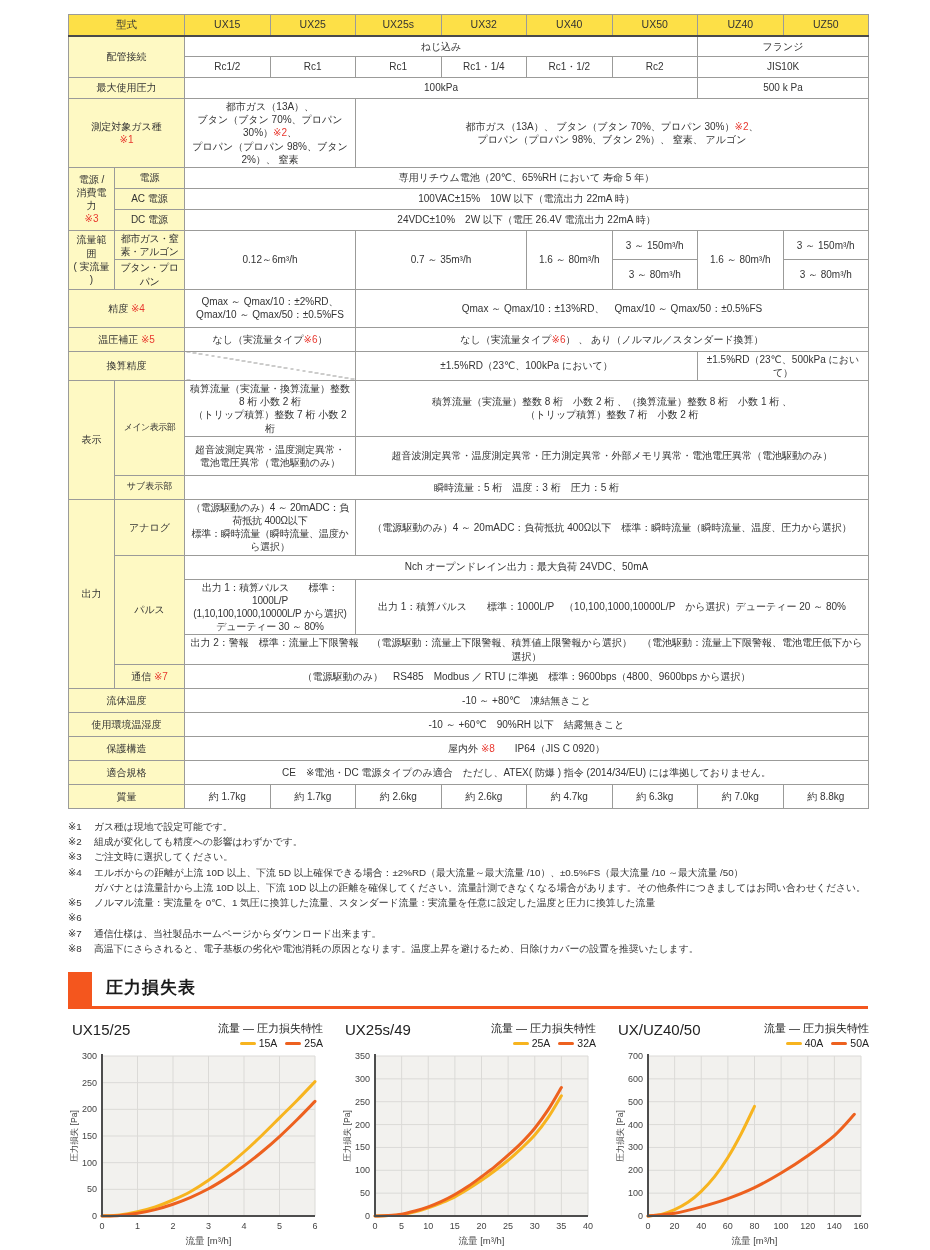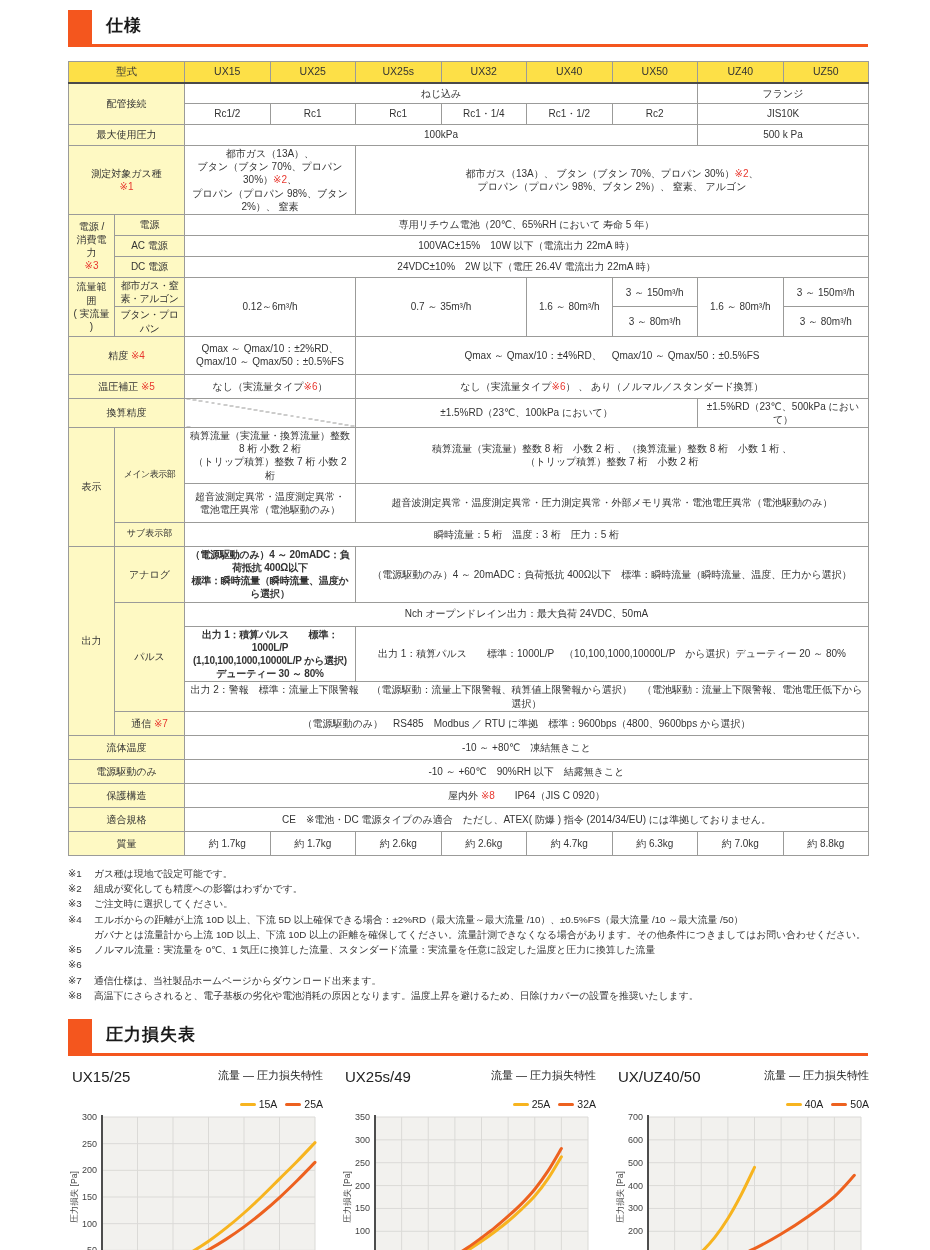--- a/index.html
+++ b/index.html
@@ -14,50 +14,46 @@
   .sec-sq{width:24px;height:34px;background:#f4561e;margin-right:14px;}
   .sec-title{font-size:17px;font-weight:bold;color:#1a1a1a;padding-bottom:7px;letter-spacing:1px;}
   
   table.spec{border-collapse:collapse;width:800px;table-layout:fixed;margin-top:14px;border:1.5px solid #555;}
   table.spec td{border:1px solid #9b9b99;padding:1px 3px;text-align:center;vertical-align:middle;
     font-size:10px;line-height:1.32;color:#333;overflow:hidden;}
   td.lab{background:#fef9c3;}
   tr.hdr td{border-bottom:2px solid #4a4a4a;background:#fde047;font-size:10.5px;}
   tr.lt td{border-top-color:#c9c9c7;}
   td.sm{font-size:9px;}
-  td.xs{font-size:8px;line-height:1.25;letter-spacing:-0.2px;font-weight:bold;}
+  td.xs{font-size:8px;line-height:1.25;letter-spacing:-0.2px;}
   td.labsm{font-size:7.5px;letter-spacing:-0.5px;padding:0 1px;}
   .red{color:#e8382f;}
   td.diag{background-image:linear-gradient(to right top,transparent 49.5%,#9b9b99 49.5%,#9b9b99 50.6%,transparent 50.6%);}
   tr.r22{height:21px;}tr.r24{height:24px;}tr.r36{height:36px;}tr.r38{height:38px;}tr.r40{height:39px;}tr.r54{height:54px;}
   
   .footnotes{margin-top:10px;}
   .fn{display:flex;font-size:9.8px;line-height:1.56;color:#333;}
   .fn .n{width:26px;flex:none;}
   .fn .t{white-space:pre-line;}
   
   .sec2{margin-top:16px;}
   .charts{display:flex;gap:18px;margin-top:12px;}
   .chart{width:255px;flex:none;}
   .ch-head{display:flex;justify-content:space-between;align-items:flex-start;margin-bottom:2px;}
   .ch-title{font-size:15px;color:#222;padding-left:4px;}
   .ch-leg{text-align:center;}
   .ch-leg-t{font-size:11px;color:#222;}
-  .ch-leg-items{font-size:10.5px;color:#222;margin-top:15px;display:flex;justify-content:flex-end;gap:8px;align-items:center;}
+  .ch-leg-items{font-size:10.5px;color:#222;margin-top:1px;display:flex;justify-content:flex-end;gap:8px;align-items:center;}
   .leg-dash{display:inline-block;width:16px;height:3.5px;border-radius:2px;margin-right:3px;vertical-align:2px;}
 </style>
 </head>
 <body>
 
 <div class="content">
 
-  <div class="sec-head">
-    <div class="sec-sq"></div>
-    <div class="sec-title">仕様</div>
-  </div>
 
   <table class="spec">
     <colgroup>
       <col style="width:46px">
         <col style="width:70px">
       <col style="width:85.5px">
         <col style="width:85.5px">
         <col style="width:85.5px">
         <col style="width:85.5px">
       <col style="width:85.5px">
@@ -142,21 +138,21 @@
         <td>3 ～ 80m³/h</td>
         <td>3 ～ 80m³/h</td>
       </tr>
       <tr class="r38">
         <td class="lab" colspan="2">
           <span>精度 </span><span class="red">※4</span>
         </td>
         <td colspan="2">
           <span>Qmax ～ Qmax/10：±2%RD、</span><br><span>Qmax/10 ～ Qmax/50：±0.5%FS</span>
         </td>
-        <td colspan="6">Qmax ～ Qmax/10：±4%RD、　Qmax/10 ～ Qmax/50：±0.5%FS</td>
+        <td colspan="6">Qmax ～ Qmax/10：±13%RD、　Qmax/10 ～ Qmax/50：±0.5%FS</td>
       </tr>
       <tr class="r24">
         <td class="lab" colspan="2">
           <span>温圧補正 </span><span class="red">※5</span>
         </td>
         <td colspan="2">
           <span>なし（実流量タイプ</span><span class="red">※6</span><span>）</span>
         </td>
         <td colspan="6">
           <span>なし（実流量タイプ</span><span class="red">※6</span><span>） 、 あり（ノルマル／スタンダード換算）</span>
@@ -213,21 +209,21 @@
         <td class="lab">
           <span>通信 </span><span class="red">※7</span>
         </td>
         <td colspan="8">（電源駆動のみ）　RS485　Modbus ／ RTU に準拠　標準：9600bps（4800、9600bps から選択）</td>
       </tr>
       <tr class="r24">
         <td class="lab" colspan="2">流体温度</td>
         <td colspan="8">-10 ～ +80℃　凍結無きこと</td>
       </tr>
       <tr class="r24">
-        <td class="lab" colspan="2">電源駆動のみ</td>
+        <td class="lab" colspan="2">使用環境温湿度</td>
         <td colspan="8">-10 ～ +60℃　90%RH 以下　結露無きこと</td>
       </tr>
       <tr class="r24">
         <td class="lab" colspan="2">保護構造</td>
         <td colspan="8">
           <span>屋内外 </span><span class="red">※8</span><span>　　IP64（JIS C 0920）</span>
         </td>
       </tr>
       <tr class="r24">
         <td class="lab" colspan="2">適合規格</td>

